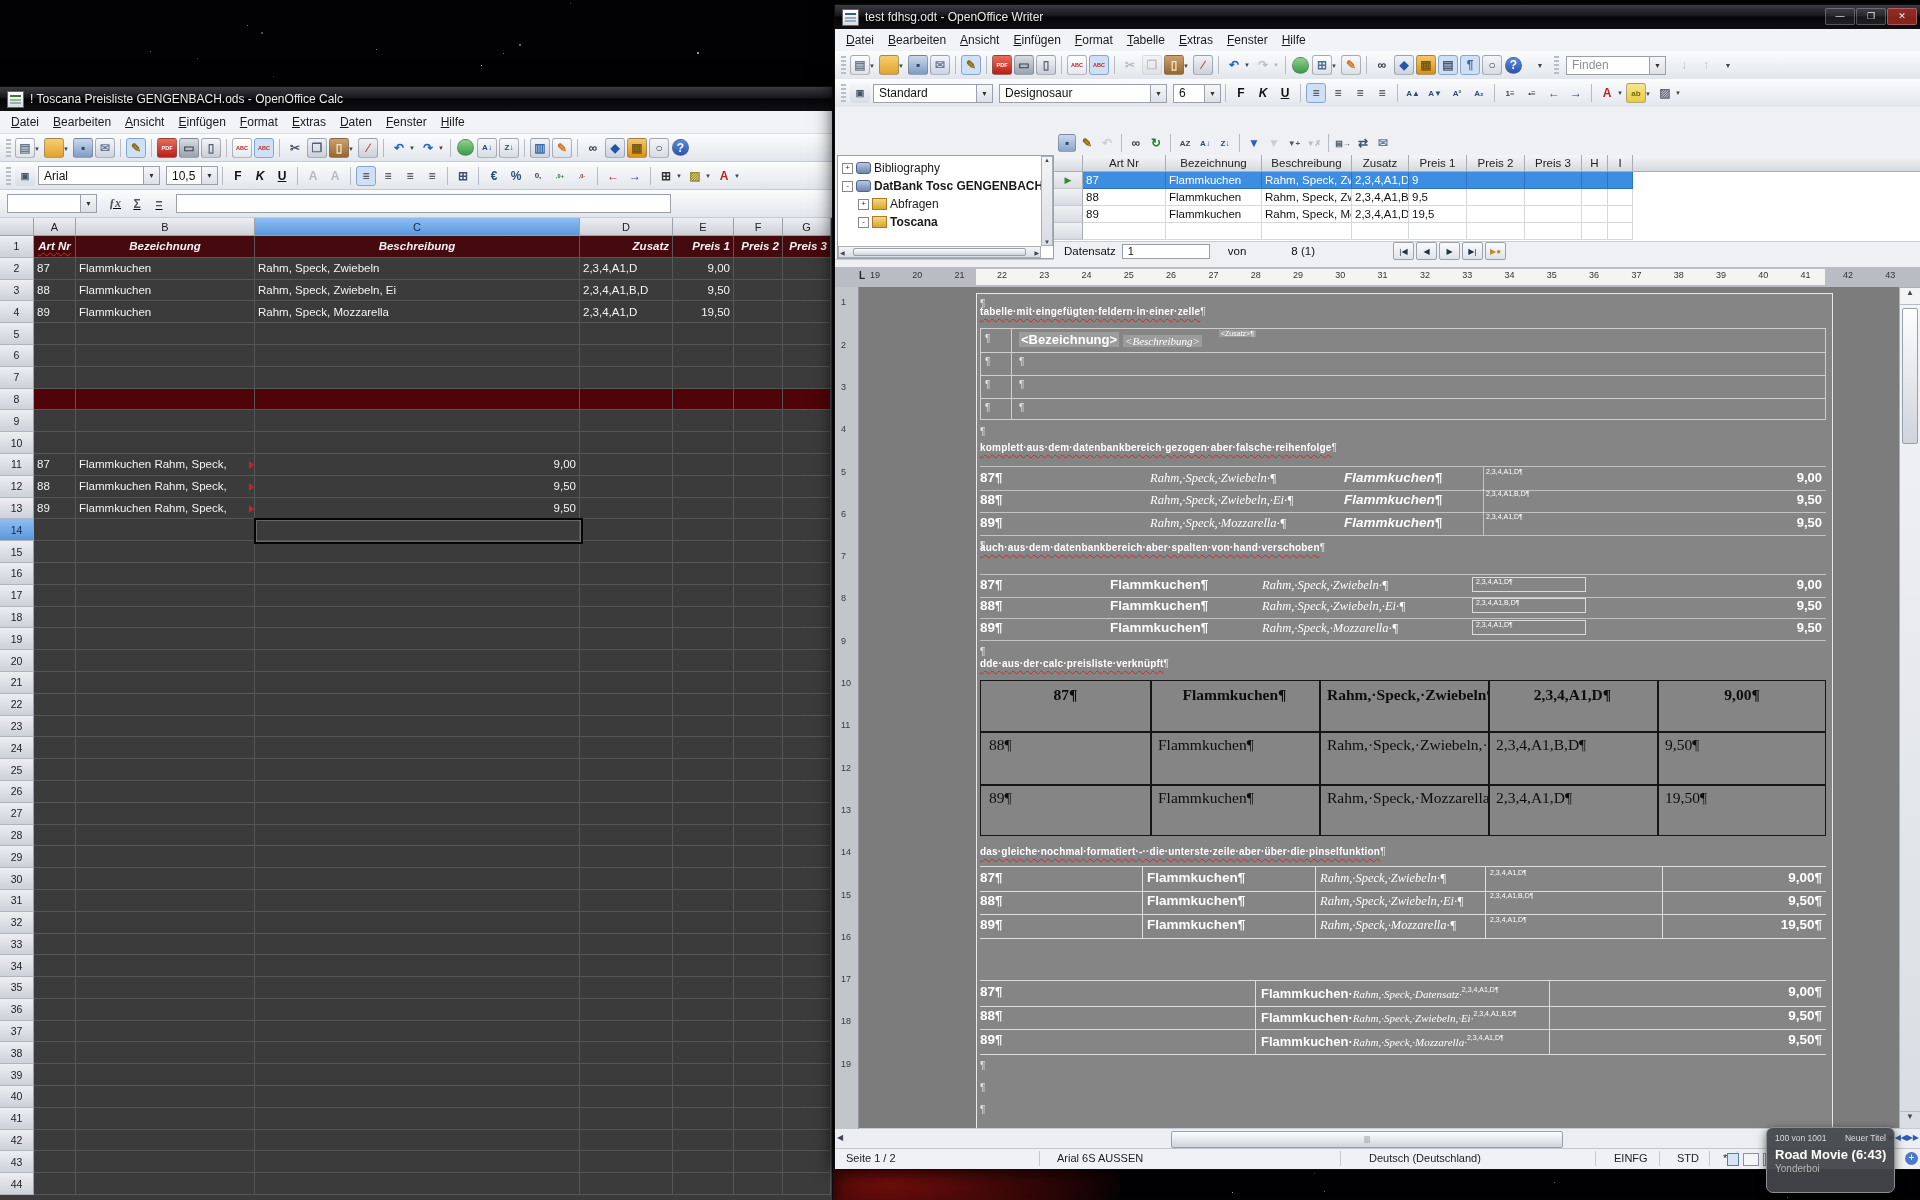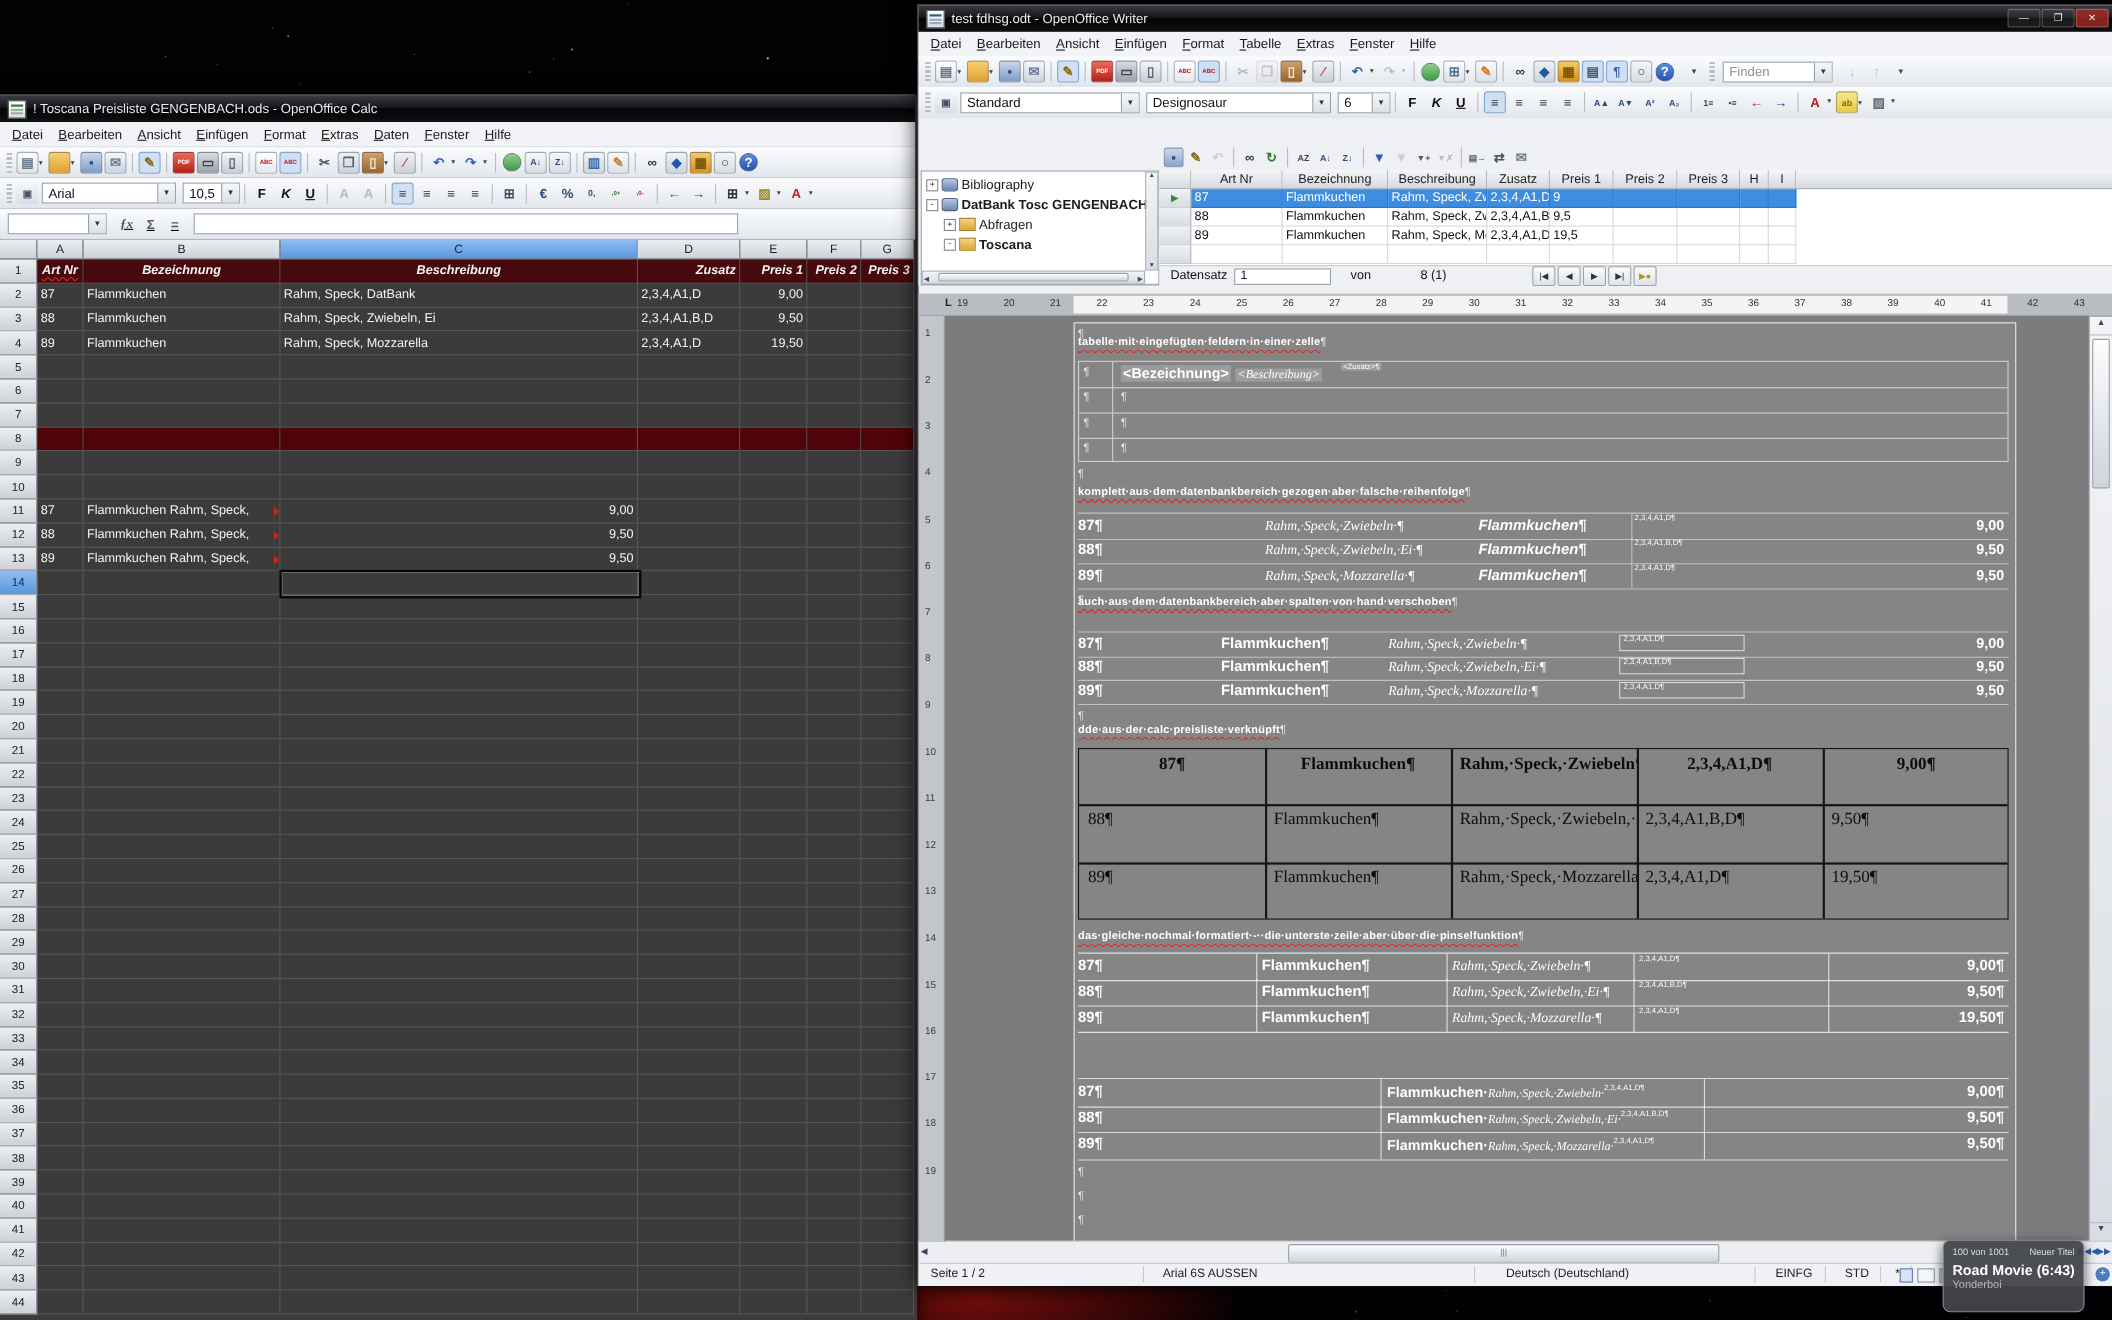--- a/index.html
+++ b/index.html
@@ -679,21 +679,21 @@
       </div>
       <div class="crow">
         <div class="rh" style="width: 34px;">2</div>
         <div class="cc" style="width: 42px;">
           <span>87</span>
         </div>
         <div class="cc" style="width: 179px;">
           <span>Flammkuchen</span>
         </div>
         <div class="cc" style="width: 325px;">
-          <span>Rahm, Speck, DatBank</span>
+          <span>Rahm, Speck, Zwiebeln</span>
         </div>
         <div class="cc" style="width: 93px;">
           <span>2,3,4,A1,D</span>
         </div>
         <div class="cc ar" style="width: 61px;">
           <span>9,00</span>
         </div>
         <div class="cc" style="width: 49px;"></div>
         <div class="cc" style="width: 48px;"></div>
       </div>
@@ -1293,21 +1293,21 @@
       </span>
       <span class="ti">
         <span style="font-size:7px;color:#444;">▼</span>
       </span>
     </div>
   <div class="tb" id="writer-tb2" style="top:74px;height:28px;">
     <span class="grip"></span>
     <span class="ti" style="background:linear-gradient(#f6f7f9,#d8dde4);">
         <span style="font-size:9px;color:#456;">▣</span>
       </span>
-    <span class="combo" style="width:163px;margin-left:2px;">
+    <span class="combo" style="width:120px;margin-left:2px;">
         <span>Standard</span>
         <span class="arr">▼</span>
       </span>
     <span class="combo" style="width:168px;margin-left:6px;">
         <span>Designosaur</span>
         <span class="arr">▼</span>
       </span>
     <span class="combo" style="width:48px;margin-left:6px;">
         <span>6</span>
         <span class="arr">▼</span>
@@ -1708,21 +1708,21 @@
           <span class="dcell b" style="left: 0px; top: 3px; font-size: 13.5px;">89¶</span>
           <span class="dcell b" style="left: 167px; top: 3px; font-size: 13.5px;">Flammkuchen¶</span>
           <span class="dcell it" style="left: 340px; top: 4px; font-size: 12.5px;">Rahm,·Speck,·Mozzarella·¶</span>
           <span class="dcell tinyc" style="left: 510px; top: 2px;">2,3,4,A1,D¶</span>
           <span class="price" style="top: 3px; font-size: 13.5px;">19,50¶</span>
         </div>
         <div class="drow" style="top: 686px; height: 24.7px; border-bottom: 1px solid rgba(255, 255, 255, 0.7); border-top: 1px solid rgba(255, 255, 255, 0.7);">
           <span style="position: absolute; left: 275px; top: 0px; bottom: 0px; width: 1px; background: rgba(255, 255, 255, 0.7);"></span>
           <span style="position: absolute; left: 569px; top: 0px; bottom: 0px; width: 1px; background: rgba(255, 255, 255, 0.7);"></span>
           <span class="dcell b" style="left: 0px; top: 3px; font-size: 13.5px;">87¶</span>
-          <span class="dcell" style="left: 281px; top: 3px;"><span class="b" style="font-size: 13px;">Flammkuchen·</span><span class="it" style="font-size: 11px;">Rahm,·Speck,·Zwiebeln·</span><span class="tinyc" style="vertical-align: super;">2,3,4,A1,D¶</span></span>
+          <span class="dcell" style="left: 281px; top: 3px;"><span class="b" style="font-size: 13px;">Flammkuchen·</span><span class="it" style="font-size: 11px;">Rahm,·Speck,·Datensatz·</span><span class="tinyc" style="vertical-align: super;">2,3,4,A1,D¶</span></span>
           <span class="price" style="top: 3px; font-size: 13.5px;">9,00¶</span>
         </div>
         <div class="drow" style="top: 710.7px; height: 24.7px; border-bottom: 1px solid rgba(255, 255, 255, 0.7);">
           <span style="position: absolute; left: 275px; top: 0px; bottom: 0px; width: 1px; background: rgba(255, 255, 255, 0.7);"></span>
           <span style="position: absolute; left: 569px; top: 0px; bottom: 0px; width: 1px; background: rgba(255, 255, 255, 0.7);"></span>
           <span class="dcell b" style="left: 0px; top: 3px; font-size: 13.5px;">88¶</span>
           <span class="dcell" style="left: 281px; top: 3px;"><span class="b" style="font-size: 13px;">Flammkuchen·</span><span class="it" style="font-size: 11px;">Rahm,·Speck,·Zwiebeln,·Ei·</span><span class="tinyc" style="vertical-align: super;">2,3,4,A1,B,D¶</span></span>
           <span class="price" style="top: 3px; font-size: 13.5px;">9,50¶</span>
         </div>
         <div class="drow" style="top: 735.4px; height: 24.7px; border-bottom: 1px solid rgba(255, 255, 255, 0.7);">

